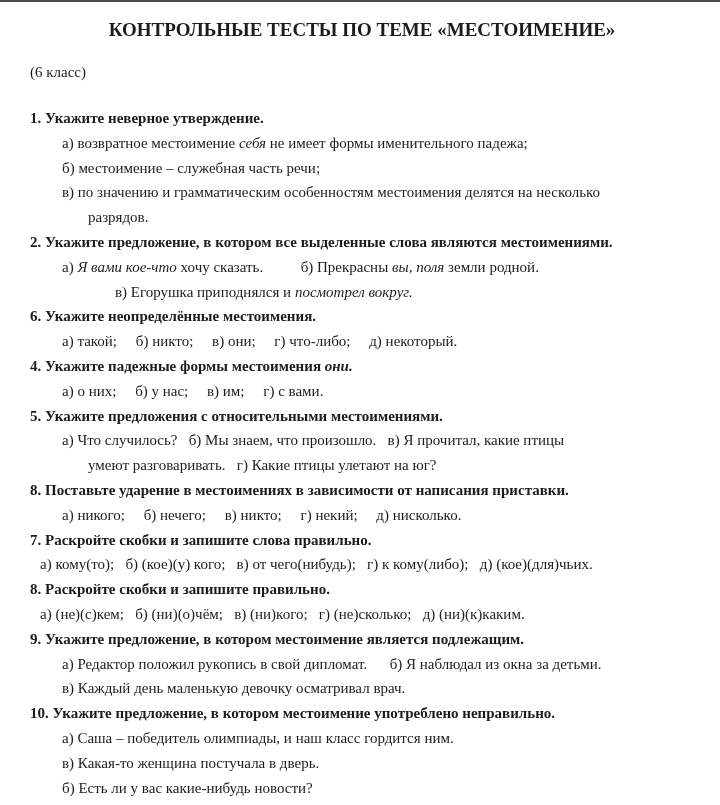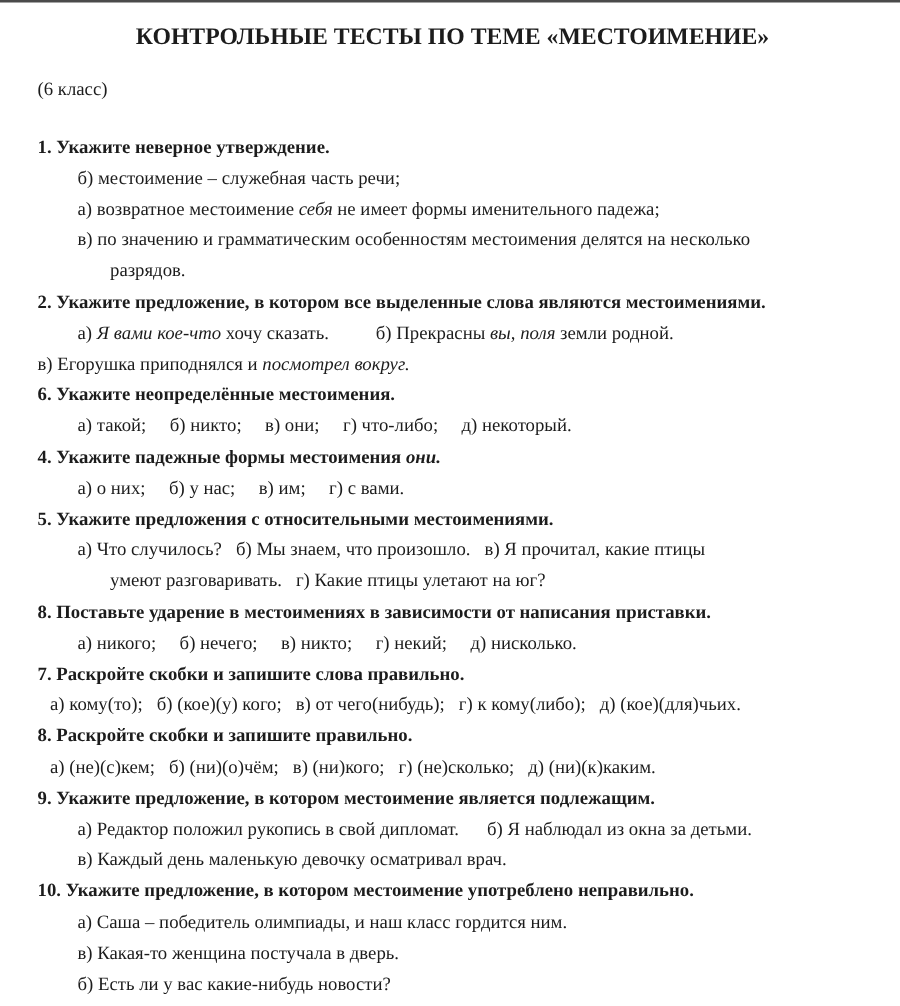--- a/index.html
+++ b/index.html
@@ -47,34 +47,34 @@
   }
   .prompt {
     font-weight: 700;
   }
   .it {
     font-style: italic;
   }
   .ind1 { margin-left: 10px; }
   .ind2 { margin-left: 32px; }
   .ind3 { margin-left: 58px; }
-  .ind4 { }
+  .ind4 { margin-left: 85px; }
 </style>
 </head>
 <body>
 
 <div class="page">
   <div class="top-edge"></div>
   <div class="title">КОНТРОЛЬНЫЕ ТЕСТЫ ПО ТЕМЕ «МЕСТОИМЕНИЕ»</div>
   <div class="subtitle">(6 класс)</div>
   <div class="questions">
       <div>
         <div class="prompt"><span>1. Укажите неверное утверждение.</span></div>
+        <div class="line ind2"><span>а) возвратное местоимение </span><span class="it">себя</span><span> не имеет формы именительного падежа;</span></div>
         <div class="line ind2"><span>б) местоимение – служебная часть речи;</span></div>
-        <div class="line ind2"><span>а) возвратное местоимение </span><span class="it">себя</span><span> не имеет формы именительного падежа;</span></div>
         <div class="line ind2"><span>в) по значению и грамматическим особенностям местоимения делятся на несколько</span></div>
         <div class="line ind3"><span>разрядов.</span></div>
       </div>
       <div>
         <div class="prompt"><span>2. Укажите предложение, в котором все выделенные слова являются местоимениями.</span></div>
         <div class="line ind2"><span>а) </span><span class="it">Я вами кое-что</span><span> хочу сказать.          б) Прекрасны </span><span class="it">вы, поля</span><span> земли родной.</span></div>
         <div class="line ind4"><span>в) Егорушка приподнялся и </span><span class="it">посмотрел вокруг.</span></div>
       </div>
       <div>
         <div class="prompt"><span>6. Укажите неопределённые местоимения.</span></div>

